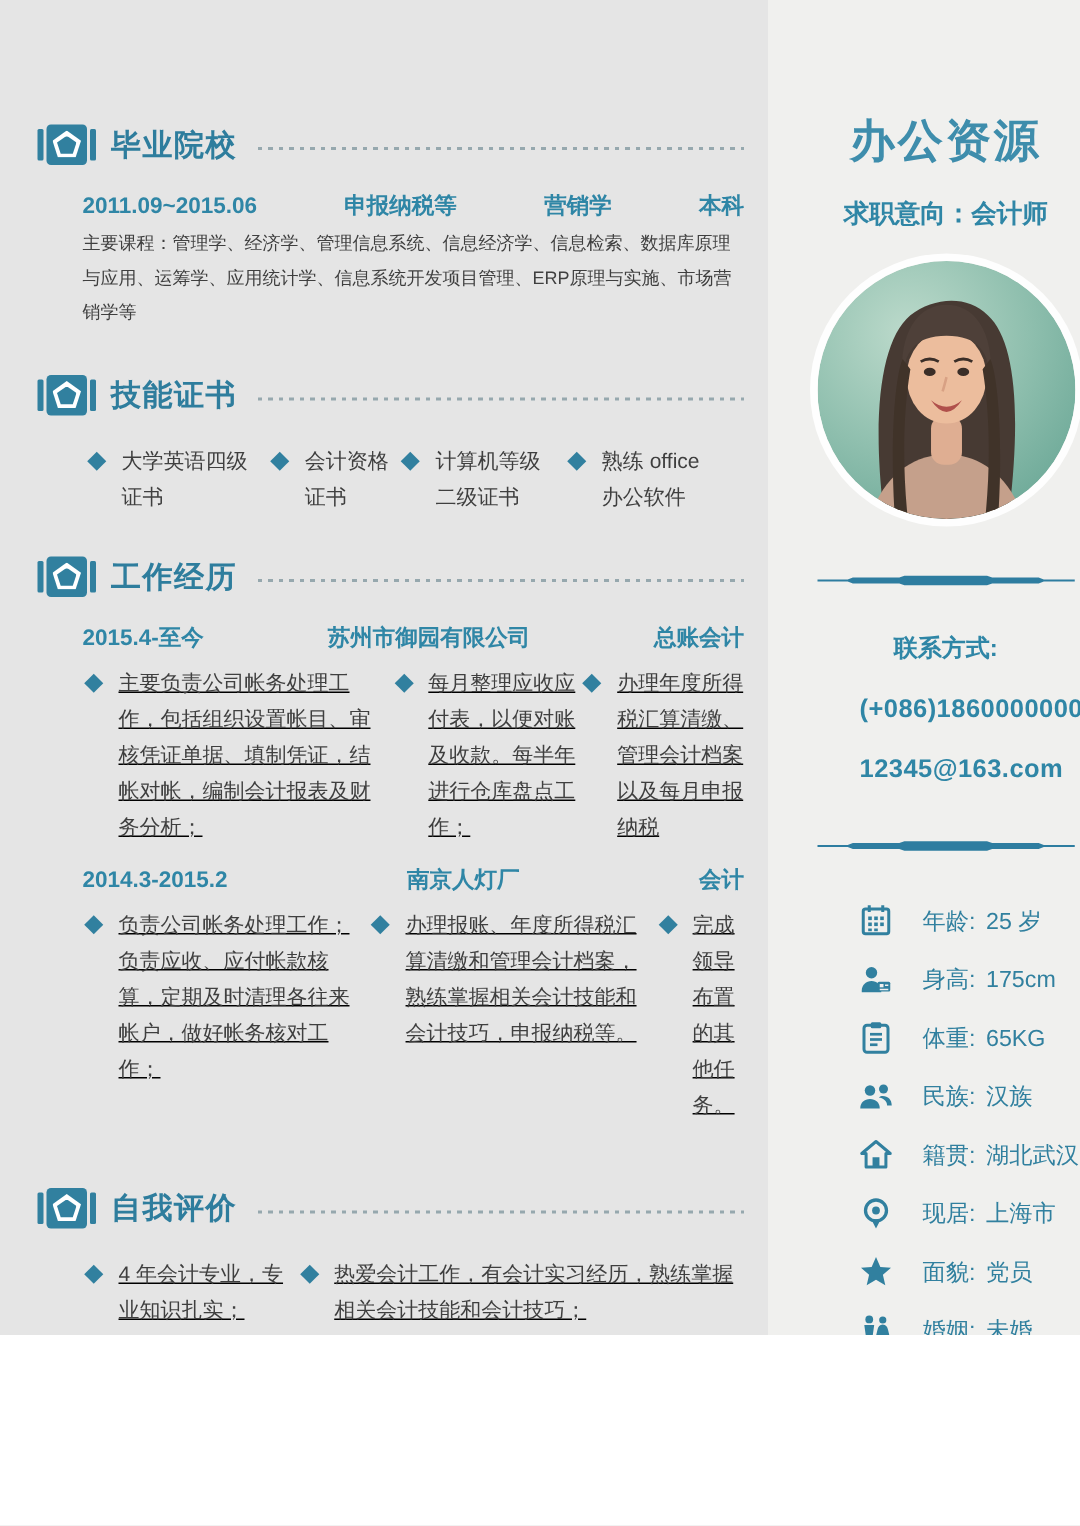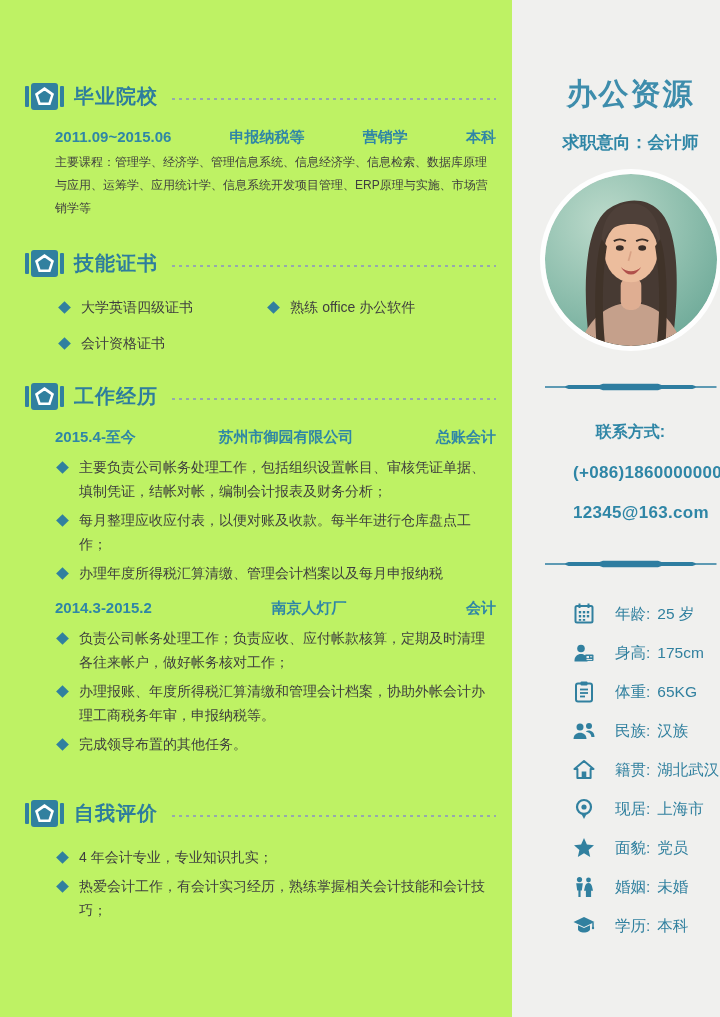--- a/index.html
+++ b/index.html
@@ -6,45 +6,45 @@
     --teal:#31809f;
     --teal-title:#2e7d9d;
     --teal-entry:#2f86a6;
     --teal-big:#3e8dac;
     --body-text:#3f3f3f;
     --sidebar-bg:#f0f0ee;
   }
   *{margin:0;padding:0;box-sizing:border-box;}
   html,body{background:#fff;}
   body{font-family:"Liberation Sans","DejaVu Sans",sans-serif;}
-  .page{position:relative;width:720px;height:1017px;background:#bef264;overflow:hidden;}
+  .page{position:relative;width:720px;height:890px;background:#e5e5e5;overflow:hidden;}
 
   
   .main{position:absolute;left:0;top:0;width:512px;height:100%;padding:83px 16px 0 25px;}
   .sec-header{display:flex;align-items:center;margin-bottom:18px;}
   .sec-icon{display:inline-flex;align-items:center;gap:2px;flex:0 0 auto;}
   .sec-icon .bar{width:4px;height:21px;background:var(--teal);border-radius:1px;}
   .sec-icon .sq{position:relative;width:27px;height:27px;background:var(--teal);border-radius:3px;}
   .sec-icon .pent-w{position:absolute;left:4px;top:4px;width:19px;height:18px;background:#fff;
     clip-path:polygon(50% 0,100% 38%,81% 100%,19% 100%,0 38%);}
   .sec-icon .pent-t{position:absolute;left:7px;top:7.5px;width:13px;height:12px;background:var(--teal);
     clip-path:polygon(50% 0,100% 38%,81% 100%,19% 100%,0 38%);}
   .sec-title{font-size:20px;font-weight:bold;color:var(--teal-title);margin-left:10px;letter-spacing:1px;white-space:nowrap;}
   .dotline{flex:1;height:2px;margin-left:14px;margin-top:4px;
     background:repeating-linear-gradient(90deg,#96a8ae 0 3px,transparent 3px 7px);}
 
   .entry-row{display:flex;justify-content:space-between;align-items:baseline;
     font-size:15px;font-weight:bold;color:var(--teal-entry);margin:0 0 4px 30px;}
   .courses{font-size:12px;line-height:23px;color:var(--body-text);margin:4px 0 0 30px;}
 
   .skill-cols{display:flex;margin-left:35px;}
-  .skill-col{width:48%;display:flex;flex-direction:column;gap:12px;}
+  .skill-col{width:48%;display:flex;flex-direction:row;gap:12px;}
   .bullet-item{display:flex;align-items:flex-start;font-size:14px;color:var(--body-text);line-height:24px;}
   .diamond{flex:0 0 9px;width:9px;height:9px;background:var(--teal);transform:rotate(45deg);margin:8px 12px 0 0;}
-  .bullets{list-style:none;margin-left:33px;display:flex;flex-direction:column;gap:5px;}
+  .bullets{list-style:none;margin-left:33px;display:flex;gap:5px;text-decoration:underline;}
 
   .section{margin-bottom:26px;}
   .section-skills{margin-top:30px;}
   .section-work{margin-top:28px;}
   .job{margin-bottom:14px;}
   .job .entry-row{margin-bottom:8px;}
   .section-eval{margin-top:44px;}
 
   
   .sidebar{position:absolute;right:0;top:0;width:208px;height:100%;background:var(--sidebar-bg);padding-top:74px;padding-left:29px;}
@@ -114,20 +114,24 @@
             <span>大学英语四级证书</span>
           </div>
           <div class="bullet-item">
             <span class="diamond"></span>
             <span>会计资格证书</span>
           </div>
         </div>
         <div class="skill-col">
           <div class="bullet-item">
             <span class="diamond"></span>
+            <span>计算机等级二级证书</span>
+          </div>
+          <div class="bullet-item">
+            <span class="diamond"></span>
             <span>熟练 office 办公软件</span>
           </div>
         </div>
       </div>
     </section>
 
     <section class="section section-work">
       <div class="sec-header">
         <span class="sec-icon">
           <span class="bar"></span>
@@ -169,21 +173,21 @@
           <span>南京人灯厂</span>
           <span>会计</span>
         </div>
         <ul class="bullets">
           <li class="bullet-item">
             <span class="diamond"></span>
             <span>负责公司帐务处理工作；负责应收、应付帐款核算，定期及时清理各往来帐户，做好帐务核对工作；</span>
           </li>
           <li class="bullet-item">
             <span class="diamond"></span>
-            <span>办理报账、年度所得税汇算清缴和管理会计档案，协助外帐会计办理工商税务年审，申报纳税等。</span>
+            <span>办理报账、年度所得税汇算清缴和管理会计档案，熟练掌握相关会计技能和会计技巧，申报纳税等。</span>
           </li>
           <li class="bullet-item">
             <span class="diamond"></span>
             <span>完成领导布置的其他任务。</span>
           </li>
         </ul>
       </div>
     </section>
 
     <section class="section section-eval">

